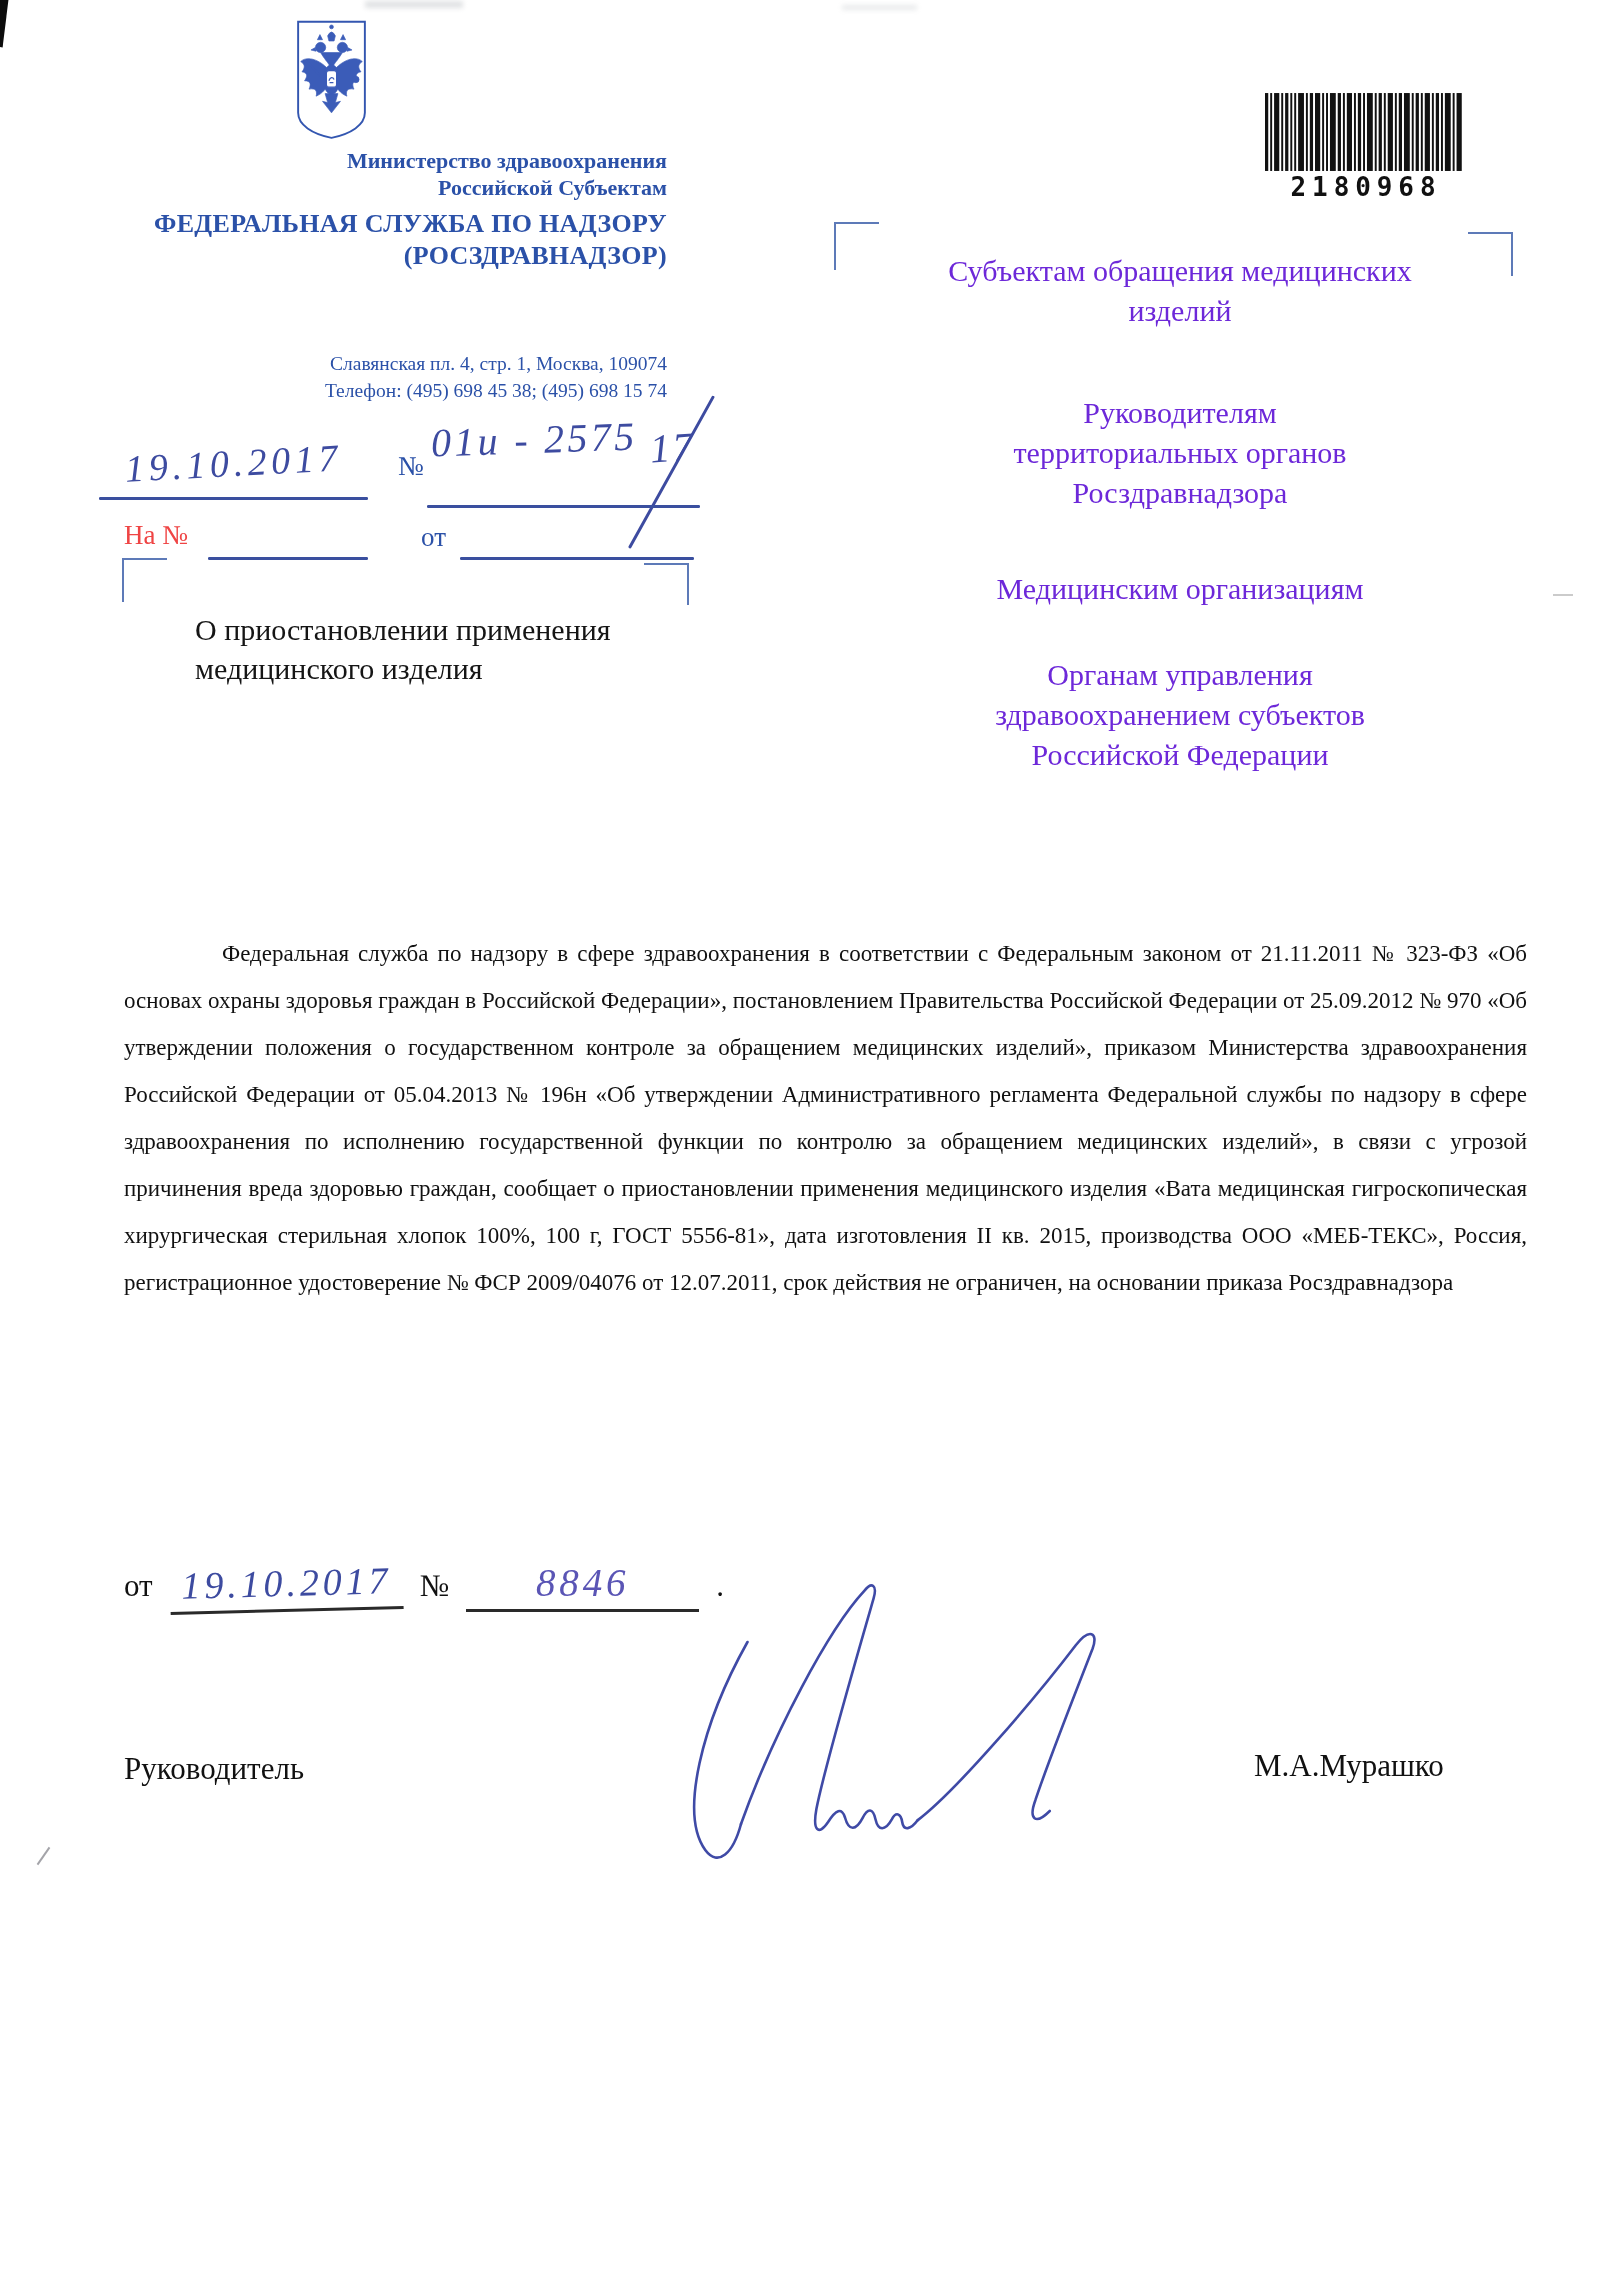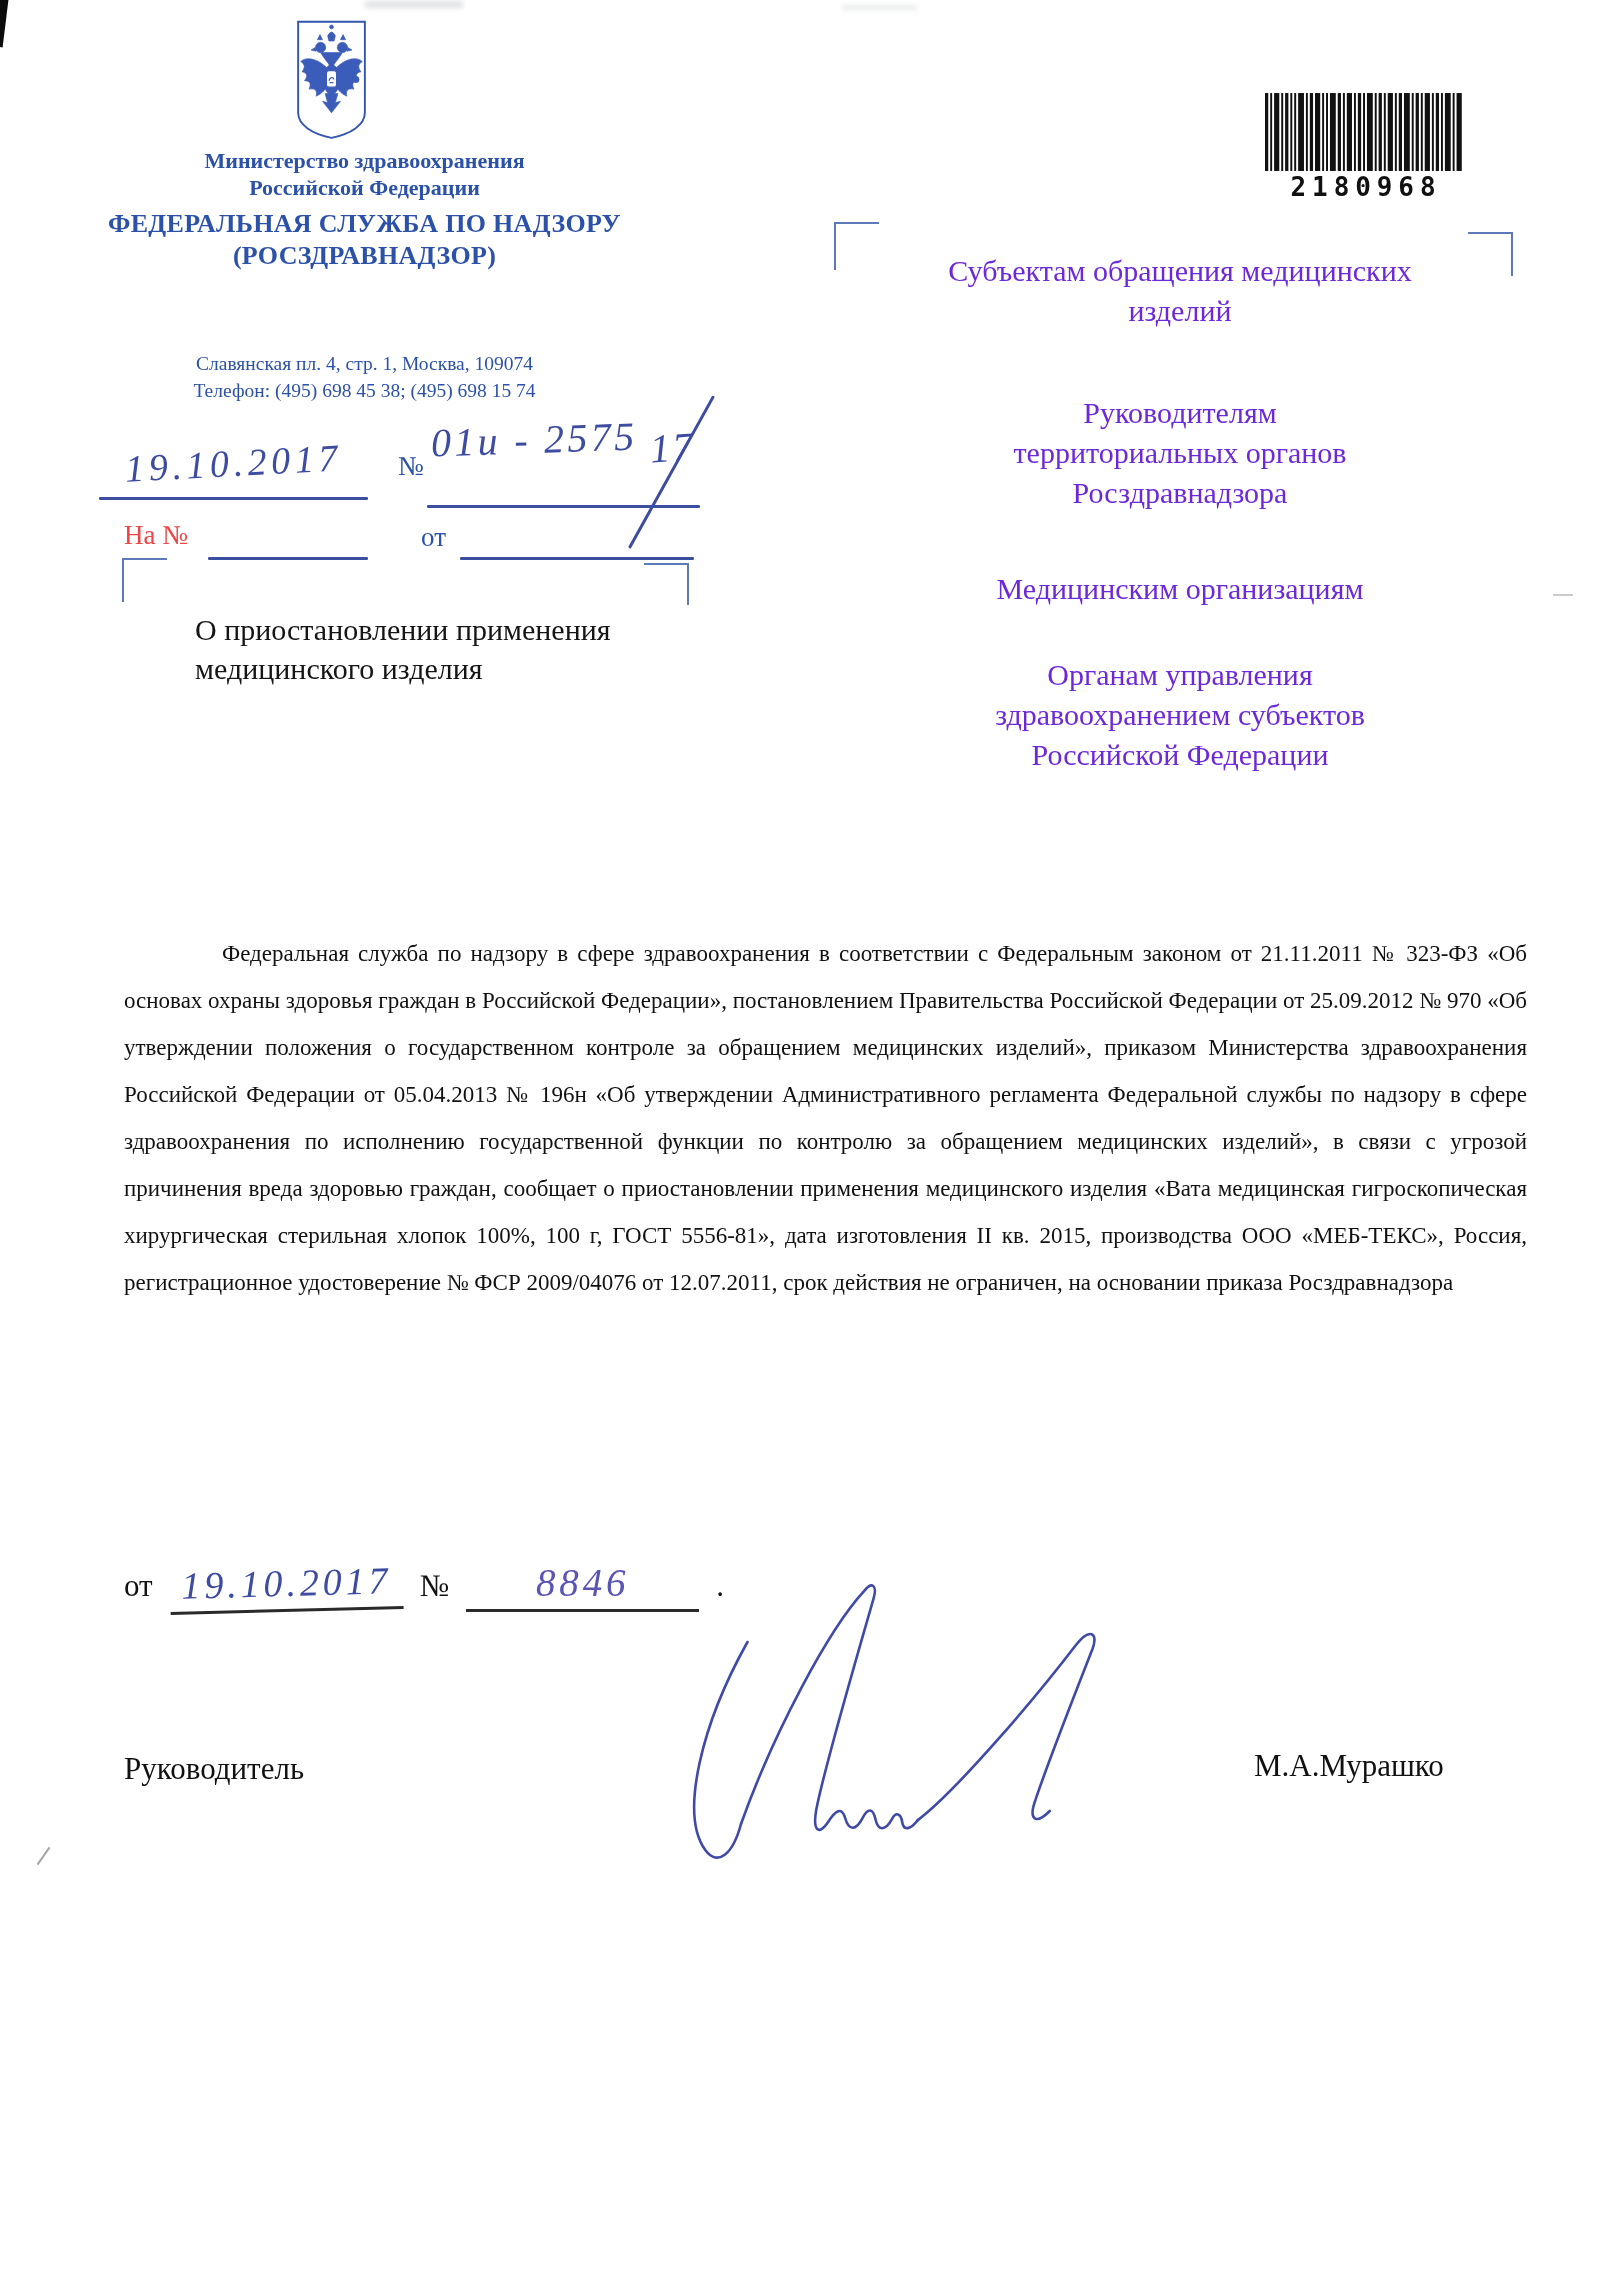--- a/index.html
+++ b/index.html
@@ -14,21 +14,21 @@
   
   .edge-artifact{position:absolute;left:-3.9px;top:-7.8px;width:10.4px;height:55px;background:#0c0c0c;transform:rotate(7deg);}
   .smudge{position:absolute;background:#9aa0a6;filter:blur(2.6px);}
   .smudge.a{left:365px;top:1.3px;width:98px;height:6.5px;opacity:.30;}
   .smudge.b{left:842px;top:4.6px;width:75px;height:5.9px;opacity:.22;}
   .pen-mark-bottom{position:absolute;left:33px;top:1855px;width:21px;height:2px;background:#8d8d93;transform:rotate(-55deg);opacity:.8;}
   .margin-dash{position:absolute;left:1553px;top:594px;width:19.5px;height:2px;background:#8b8b8b;opacity:.45;}
 
   
   .emblem{position:absolute;left:293px;top:17px;width:77px;height:125px;}
-  .lh-text{position:absolute;left:62px;width:605px;text-align:center;color:#2b51a8;}
+  .lh-text{position:absolute;left:62px;width:605px;text-align:right;color:#2b51a8;}
   .ministry{top:147px;font-weight:bold;font-size:22px;line-height:27px;}
   .service{top:208px;font-weight:bold;font-size:26px;line-height:32px;letter-spacing:0.3px;}
   .address{top:350px;font-size:19.5px;line-height:27px;font-weight:normal;}
 
   
   .hand{font-style:italic;color:#3d4ba0;}
   .hand-date-top{position:absolute;left:125px;top:441px;font-size:38px;letter-spacing:4.6px;transform:rotate(-3deg);}
   .num-label-top{position:absolute;left:398px;top:451px;font-size:27px;color:#2b51a8;}
   .hand-num-top{position:absolute;left:431px;top:416px;font-size:40px;letter-spacing:3.3px;transform:rotate(-2deg);}
   .slash-stroke{position:absolute;left:670px;top:385px;width:2.6px;height:174px;background:#3d4ba0;transform:rotate(29deg);border-radius:1.3px;}
@@ -125,21 +125,21 @@
         <circle cx="98" cy="96" r="5"></circle>
       </g>
 
       <rect x="52" y="82" width="16" height="26" rx="4" fill="#ffffff" stroke="#3b5cb8" stroke-width="2"></rect>
       <path d="M56 98 C58 92 62 92 64 96 M57 101 L63 101" stroke="#3b5cb8" stroke-width="2" fill="none"></path>
     </svg>
   </div>
 
   <div class="lh-text ministry">
     <div>Министерство здравоохранения</div>
-    <div>Российской Федерации</div>
+    <div>Российской Субъектам</div>
   </div>
   <div class="lh-text service">
     <div>ФЕДЕРАЛЬНАЯ СЛУЖБА ПО НАДЗОРУ</div>
     <div>(РОСЗДРАВНАДЗОР)</div>
   </div>
   <div class="lh-text address">
     <div>Славянская пл. 4, стр. 1, Москва, 109074</div>
     <div>Телефон: (495) 698 45 38; (495) 698 15 74</div>
   </div>
 

